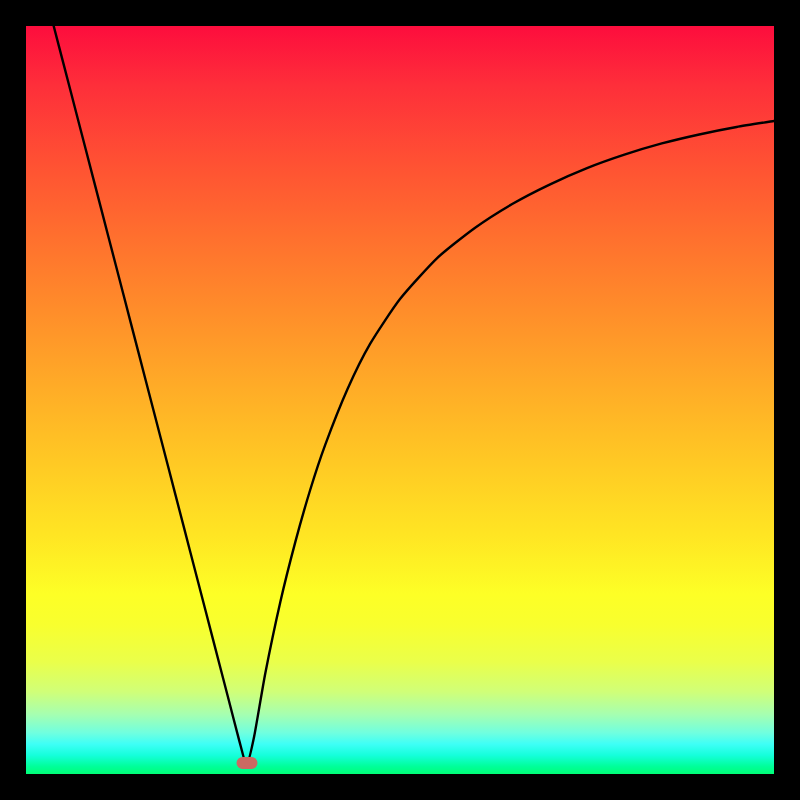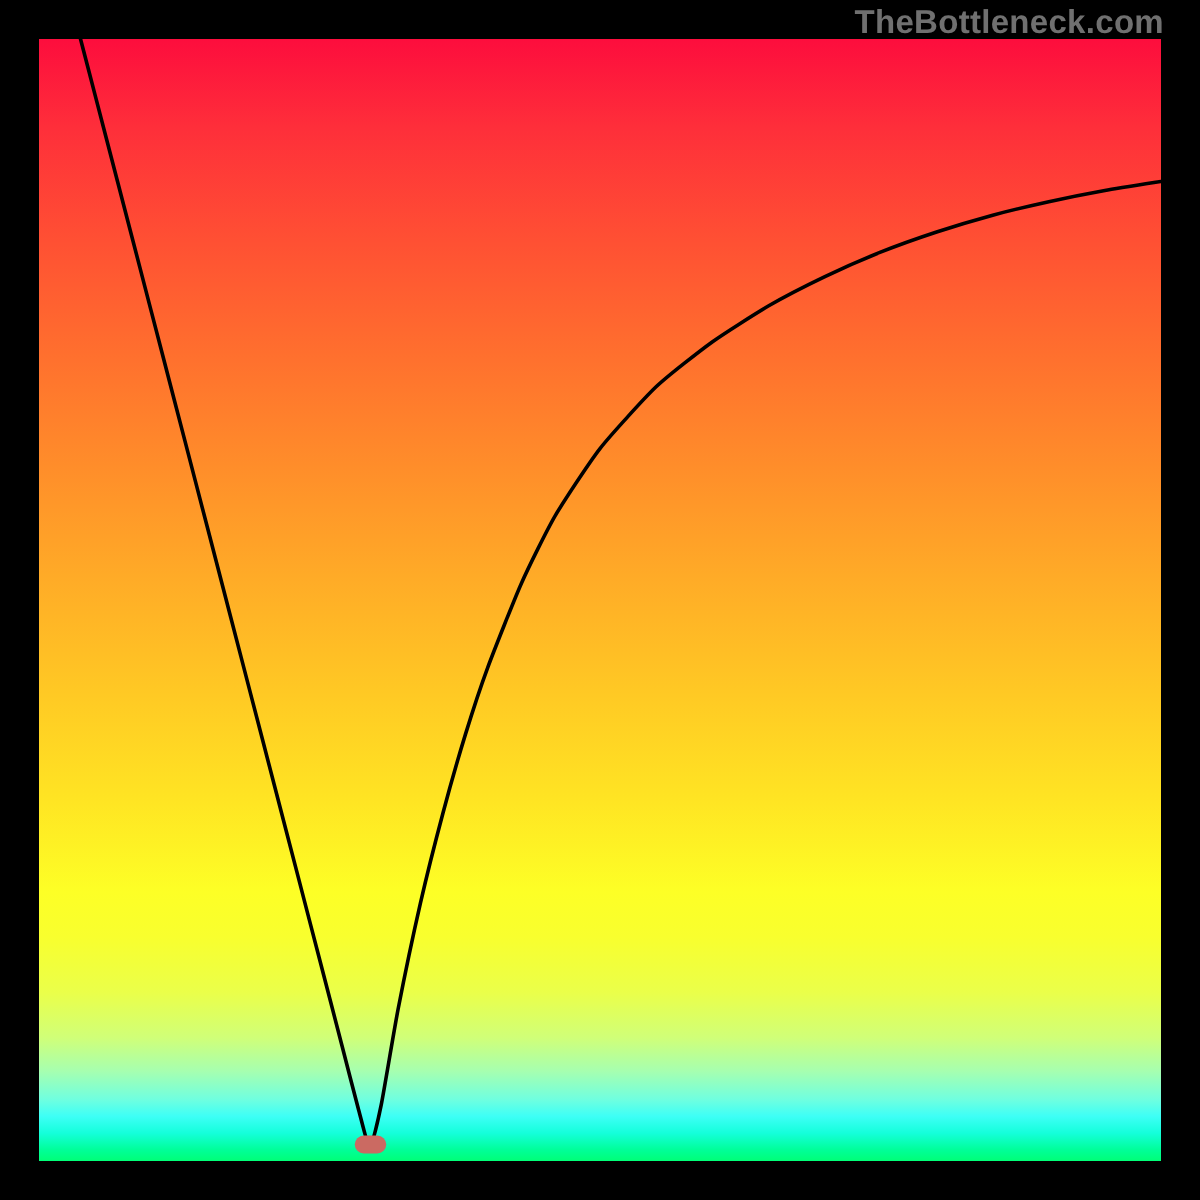--- a/index.html
+++ b/index.html
@@ -75,21 +75,20 @@
     height: 12px;
     border-radius: 6px;
     background: #cb6a62;
     transform: translate(-50%, -50%);
   }
 </style>
 </head>
 <body>
 <div class="outer">
 
-  <div class="watermark">TheBottleneck.com</div>
 
   <div class="plot-area">
     <div class="gradient-bg"></div>
     <svg class="curve" viewBox="0 0 748 748" preserveAspectRatio="none">
       <path id="curve-path" fill="none" stroke="#000000" stroke-width="2.4" stroke-linecap="round" d="M 27.68 0.00 C 28.65 3.74, 34.93 27.90, 37.40 37.40 C 39.87 46.90, 49.37 83.48, 52.36 95.00 C 55.35 106.52, 64.33 141.07, 67.32 152.59 C 70.31 164.11, 79.29 198.67, 82.28 210.19 C 85.27 221.71, 94.25 256.26, 97.24 267.78 C 100.23 279.30, 109.21 313.86, 112.20 325.38 C 115.19 336.90, 124.17 371.46, 127.16 382.98 C 130.15 394.50, 139.13 429.05, 142.12 440.57 C 145.11 452.09, 154.09 486.65, 157.08 498.17 C 160.07 509.69, 169.05 544.24, 172.04 555.76 C 175.03 567.28, 184.01 601.84, 187.00 613.36 C 189.99 624.88, 199.34 660.86, 201.96 670.96 C 204.58 681.05, 211.31 707.61, 213.18 714.34 C 215.05 721.07, 219.16 738.65, 220.66 738.28 C 222.16 737.90, 226.27 719.73, 228.14 710.60 C 230.01 701.47, 236.74 660.48, 239.36 647.02 C 241.98 633.56, 251.33 589.05, 254.32 575.96 C 257.31 562.87, 266.29 527.34, 269.28 516.12 C 272.27 504.90, 281.25 473.48, 284.24 463.76 C 287.23 454.04, 295.46 428.98, 299.20 418.88 C 302.94 408.78, 317.15 372.88, 321.64 362.78 C 326.13 352.68, 338.84 326.88, 344.08 317.90 C 349.32 308.92, 367.27 281.62, 374.00 273.02 C 380.73 264.42, 403.92 238.99, 411.40 231.88 C 418.88 224.77, 441.32 207.35, 448.80 201.96 C 456.28 196.57, 478.72 182.36, 486.20 178.02 C 493.68 173.69, 516.12 162.17, 523.60 158.58 C 531.08 154.99, 553.52 145.11, 561.00 142.12 C 568.48 139.13, 590.92 131.12, 598.40 128.66 C 605.88 126.19, 628.32 119.46, 635.80 117.44 C 643.28 115.42, 665.72 110.11, 673.20 108.46 C 680.68 106.81, 703.12 102.33, 710.60 100.98 C 718.08 99.63, 744.26 95.59, 748.00 95.00"></path>
     </svg>
     <div id="marker" class="min-marker" style="left: 220.66px; top: 736.78px;"></div>
   </div>
 
 </div>

